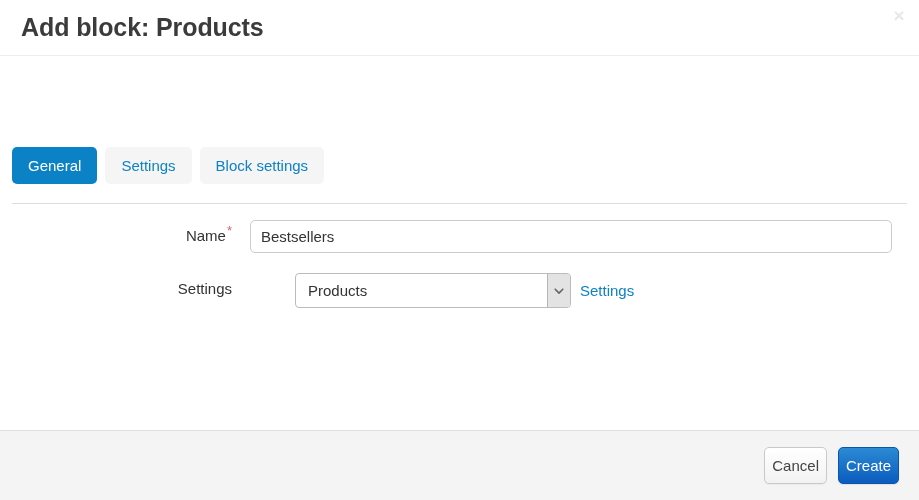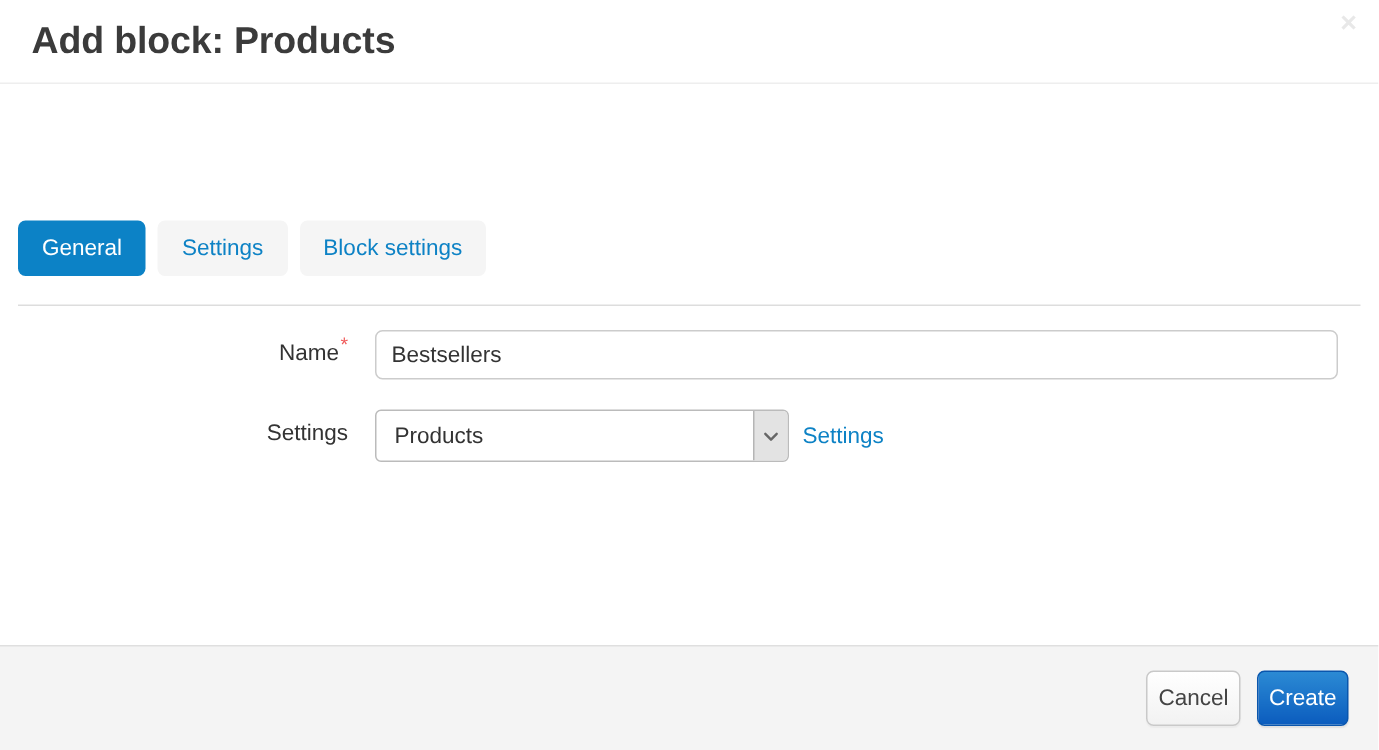--- a/index.html
+++ b/index.html
@@ -136,20 +136,21 @@
     background: #ffffff;
     font-family: "Liberation Sans", sans-serif;
     font-size: 15px;
     color: #333333;
     outline: none;
   }
 
   .select-wrap {
     display: flex;
     align-items: flex-start;
+    margin-left: 45px;
   }
   .select-box {
     box-sizing: border-box;
     width: 276px;
     height: 35px;
     border: 1px solid #bbbbbb;
     border-radius: 4px;
     background: #ffffff;
     display: flex;
     align-items: stretch;

